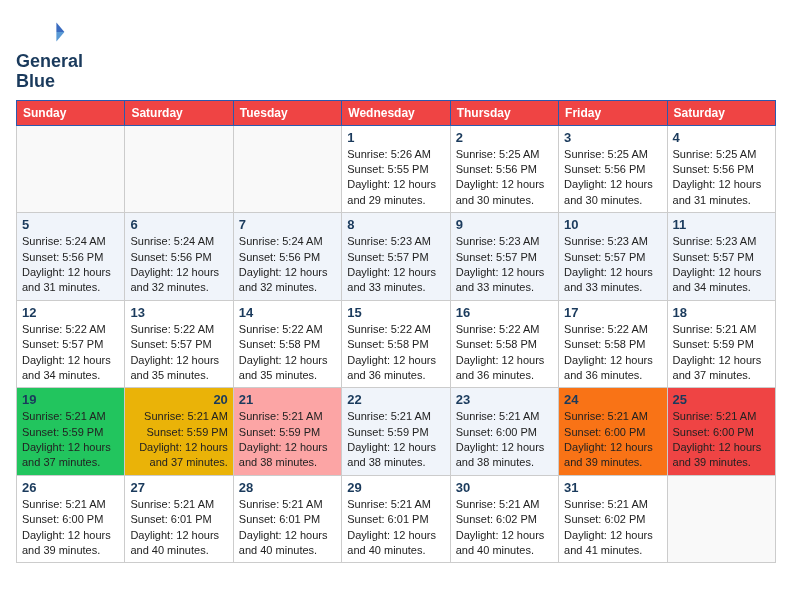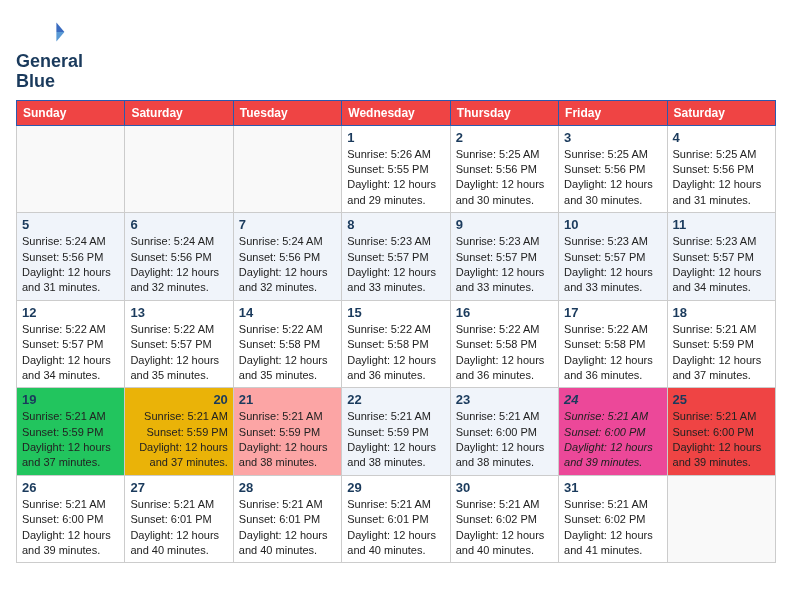--- a/index.html
+++ b/index.html
@@ -282,21 +282,21 @@
 Daylight: 12 hours
 and 38 minutes.</div>
         </td>
         <td style="background: rgb(240, 244, 250);">
           <span class="day-number">23</span>
           <div class="day-info" style="white-space: pre-line;">Sunrise: 5:21 AM
 Sunset: 6:00 PM
 Daylight: 12 hours
 and 38 minutes.</div>
         </td>
-        <td style="background: #ec4899; font-style: italic;">
+        <td style="background: #f97316;">
           <span class="day-number">24</span>
           <div class="day-info" style="white-space: pre-line;">Sunrise: 5:21 AM
 Sunset: 6:00 PM
 Daylight: 12 hours
 and 39 minutes.</div>
         </td>
         <td style="background: #ef4444;">
           <span class="day-number">25</span>
           <div class="day-info" style="white-space: pre-line;">Sunrise: 5:21 AM
 Sunset: 6:00 PM

